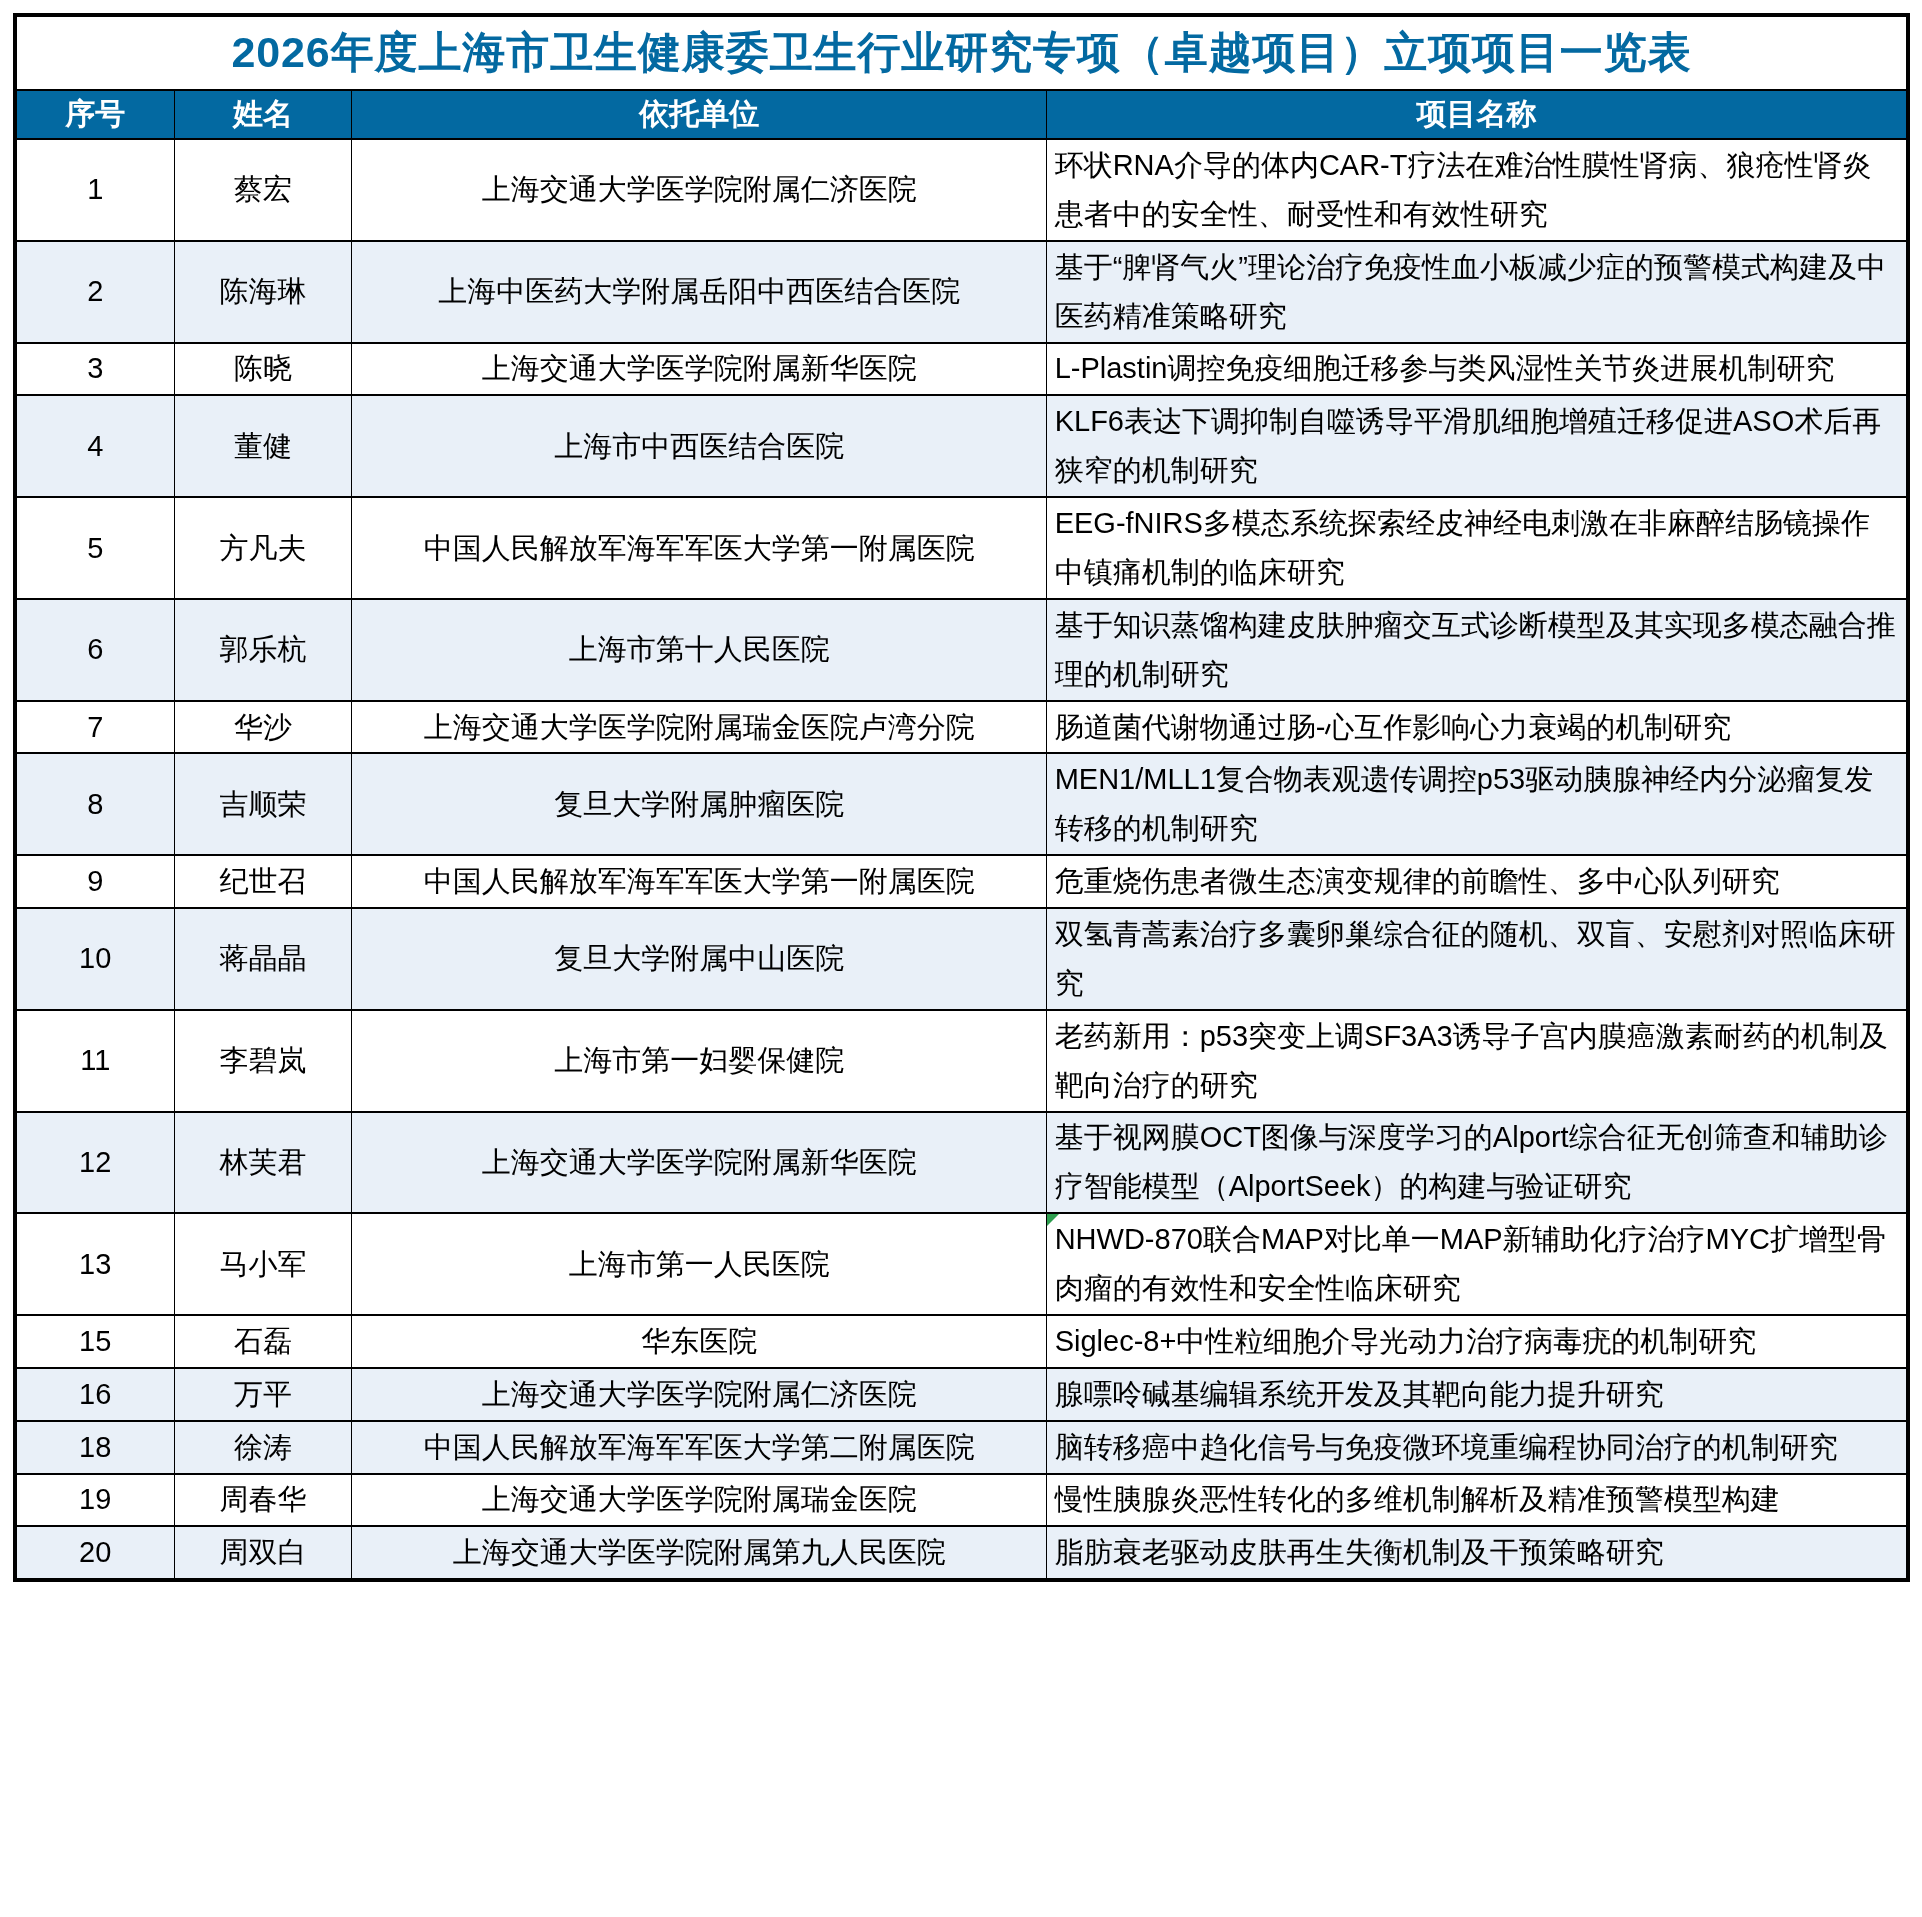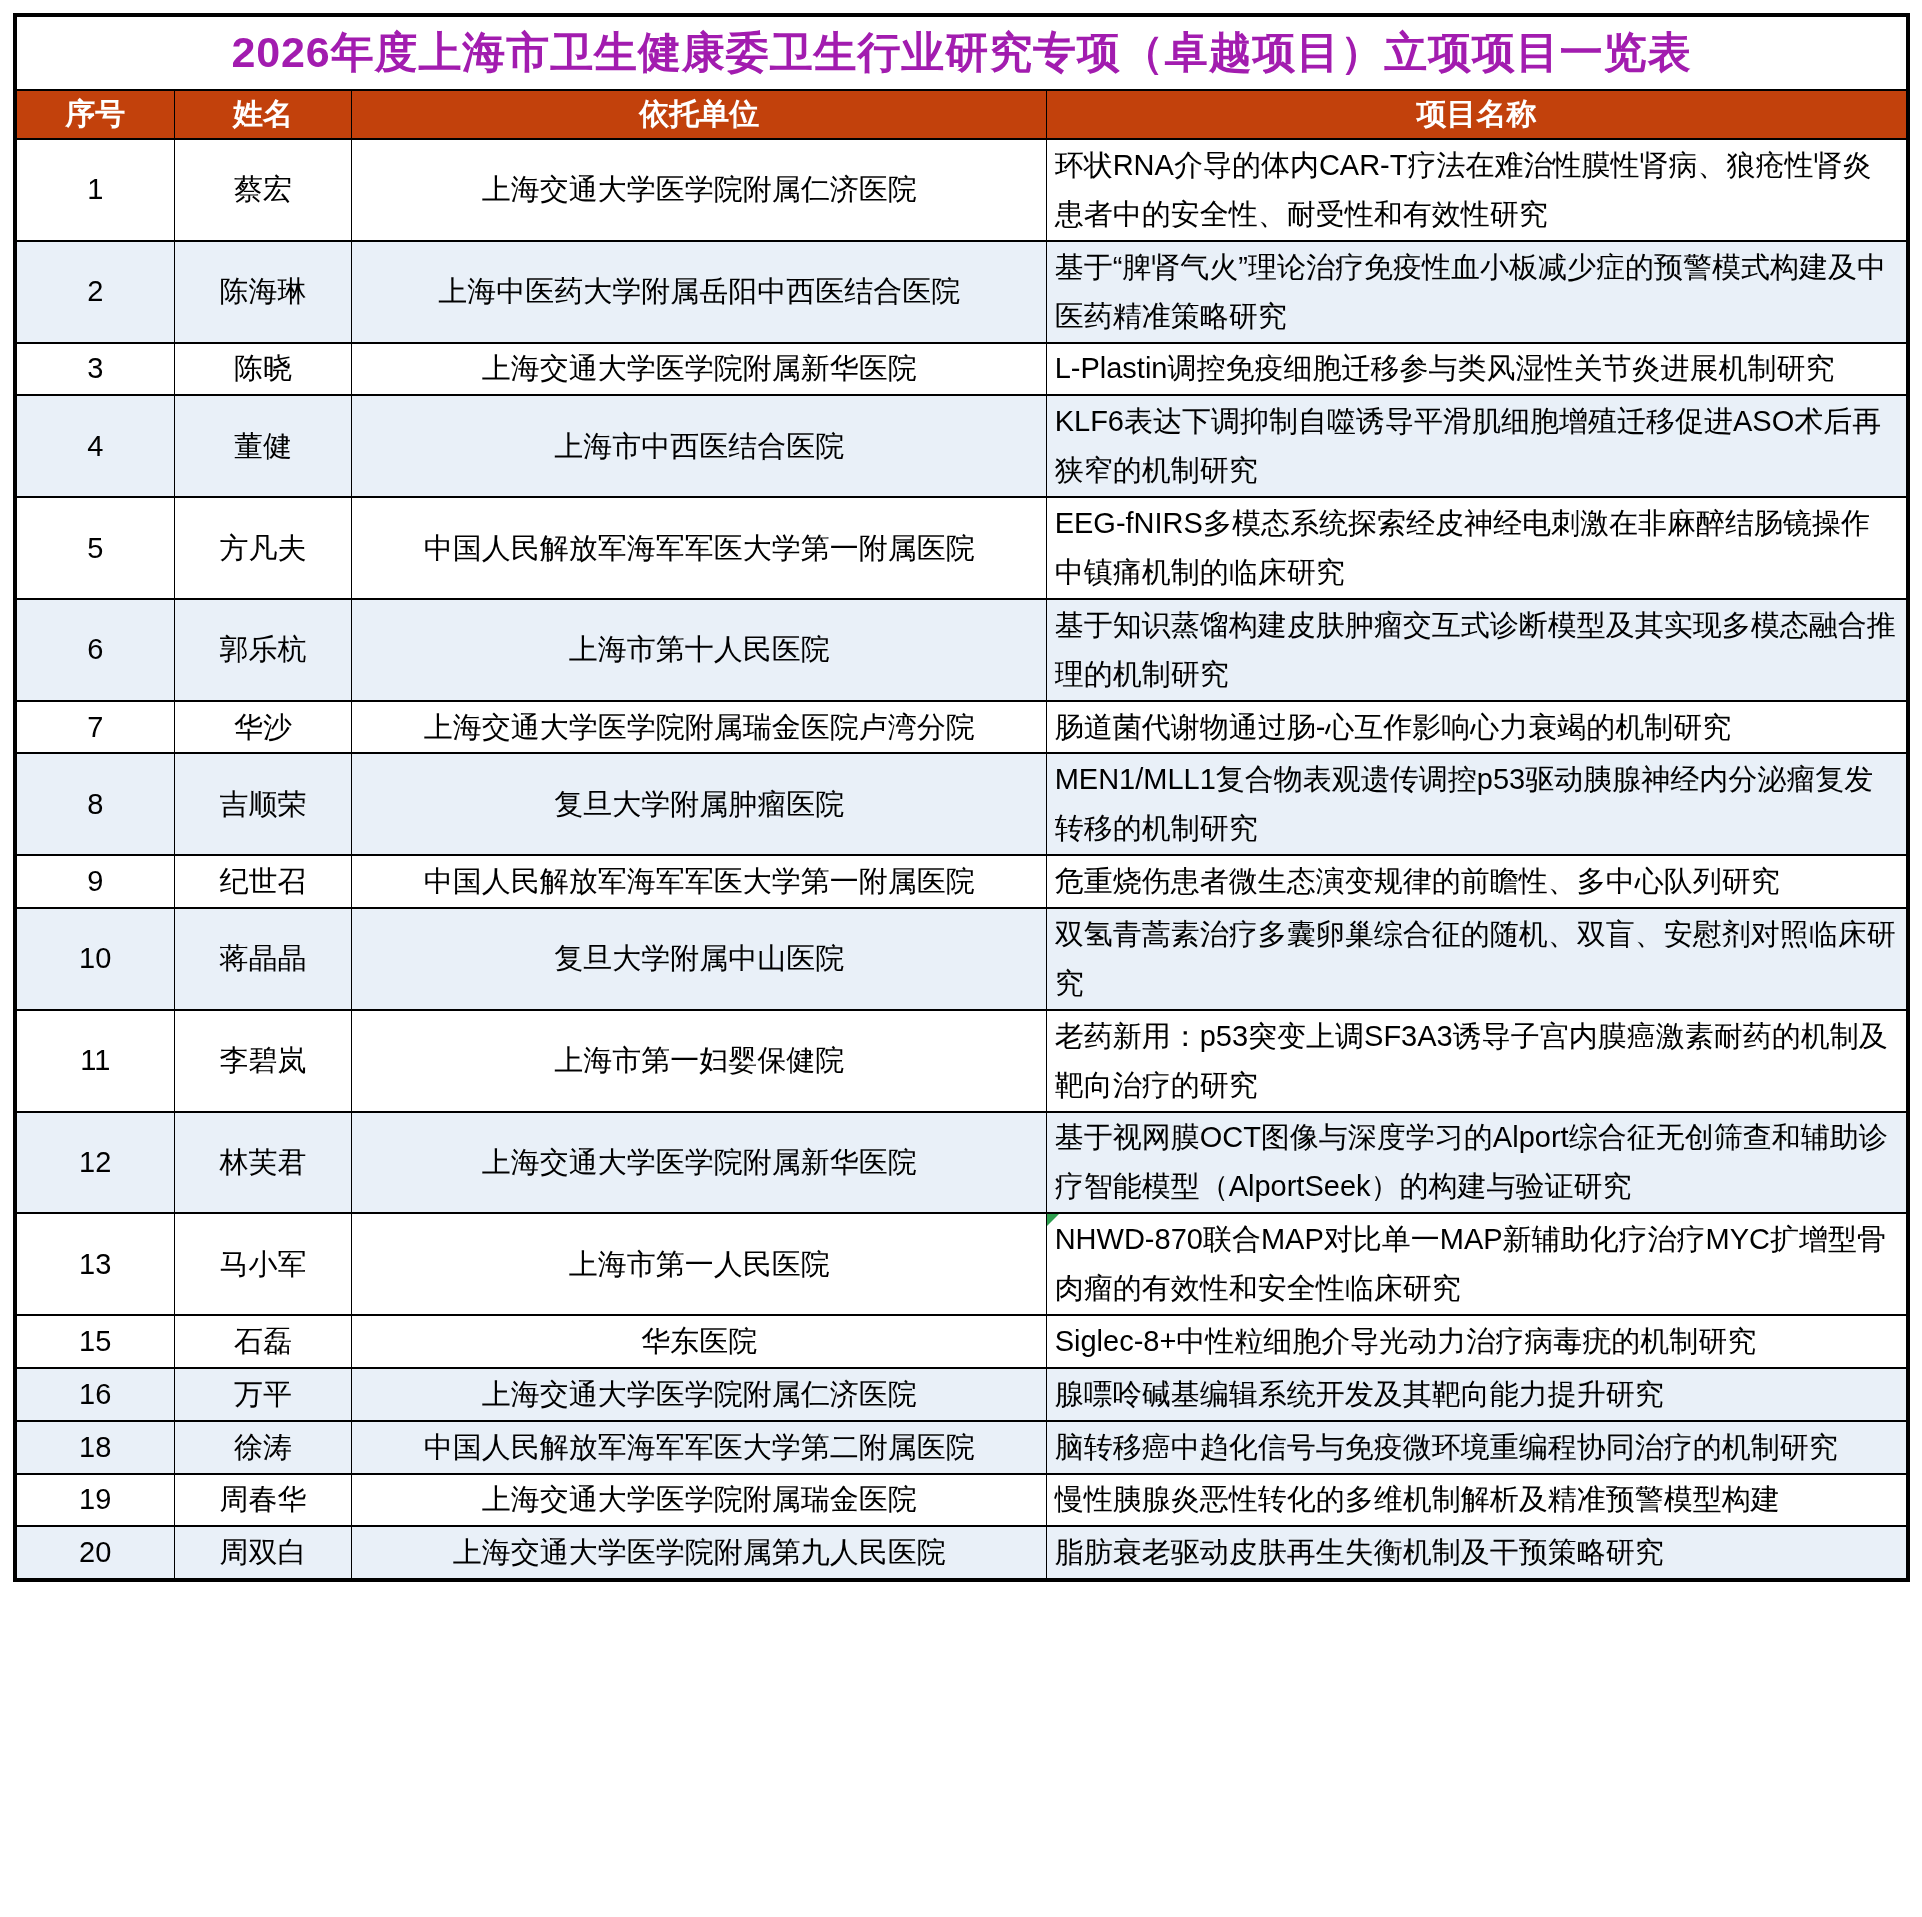--- a/index.html
+++ b/index.html
@@ -29,30 +29,30 @@
   td, th {
     border: 2.8px solid #000000;
     border-left-width: 1.9px;
     border-right-width: 1.9px;
     box-sizing: border-box;
     overflow: hidden;
   }
 
   .title-cell {
     background: #ffffff;
-    color: #a21caf;
+    color: #0369a1;
     font-size: 43px;
     font-weight: bold;
     text-align: center;
     height: 75px;
     letter-spacing: 0.9px;
     border-bottom-width: 2.8px;
   }
   thead th.col-header {
-    background: #c2410c;
+    background: #0369a1;
     color: #ffffff;
     font-size: 30px;
     font-weight: bold;
     text-align: center;
     height: 49px;
     padding: 1.9px 3.8px;
   }
   tbody td {
     font-size: 29px;
     color: #000000;

